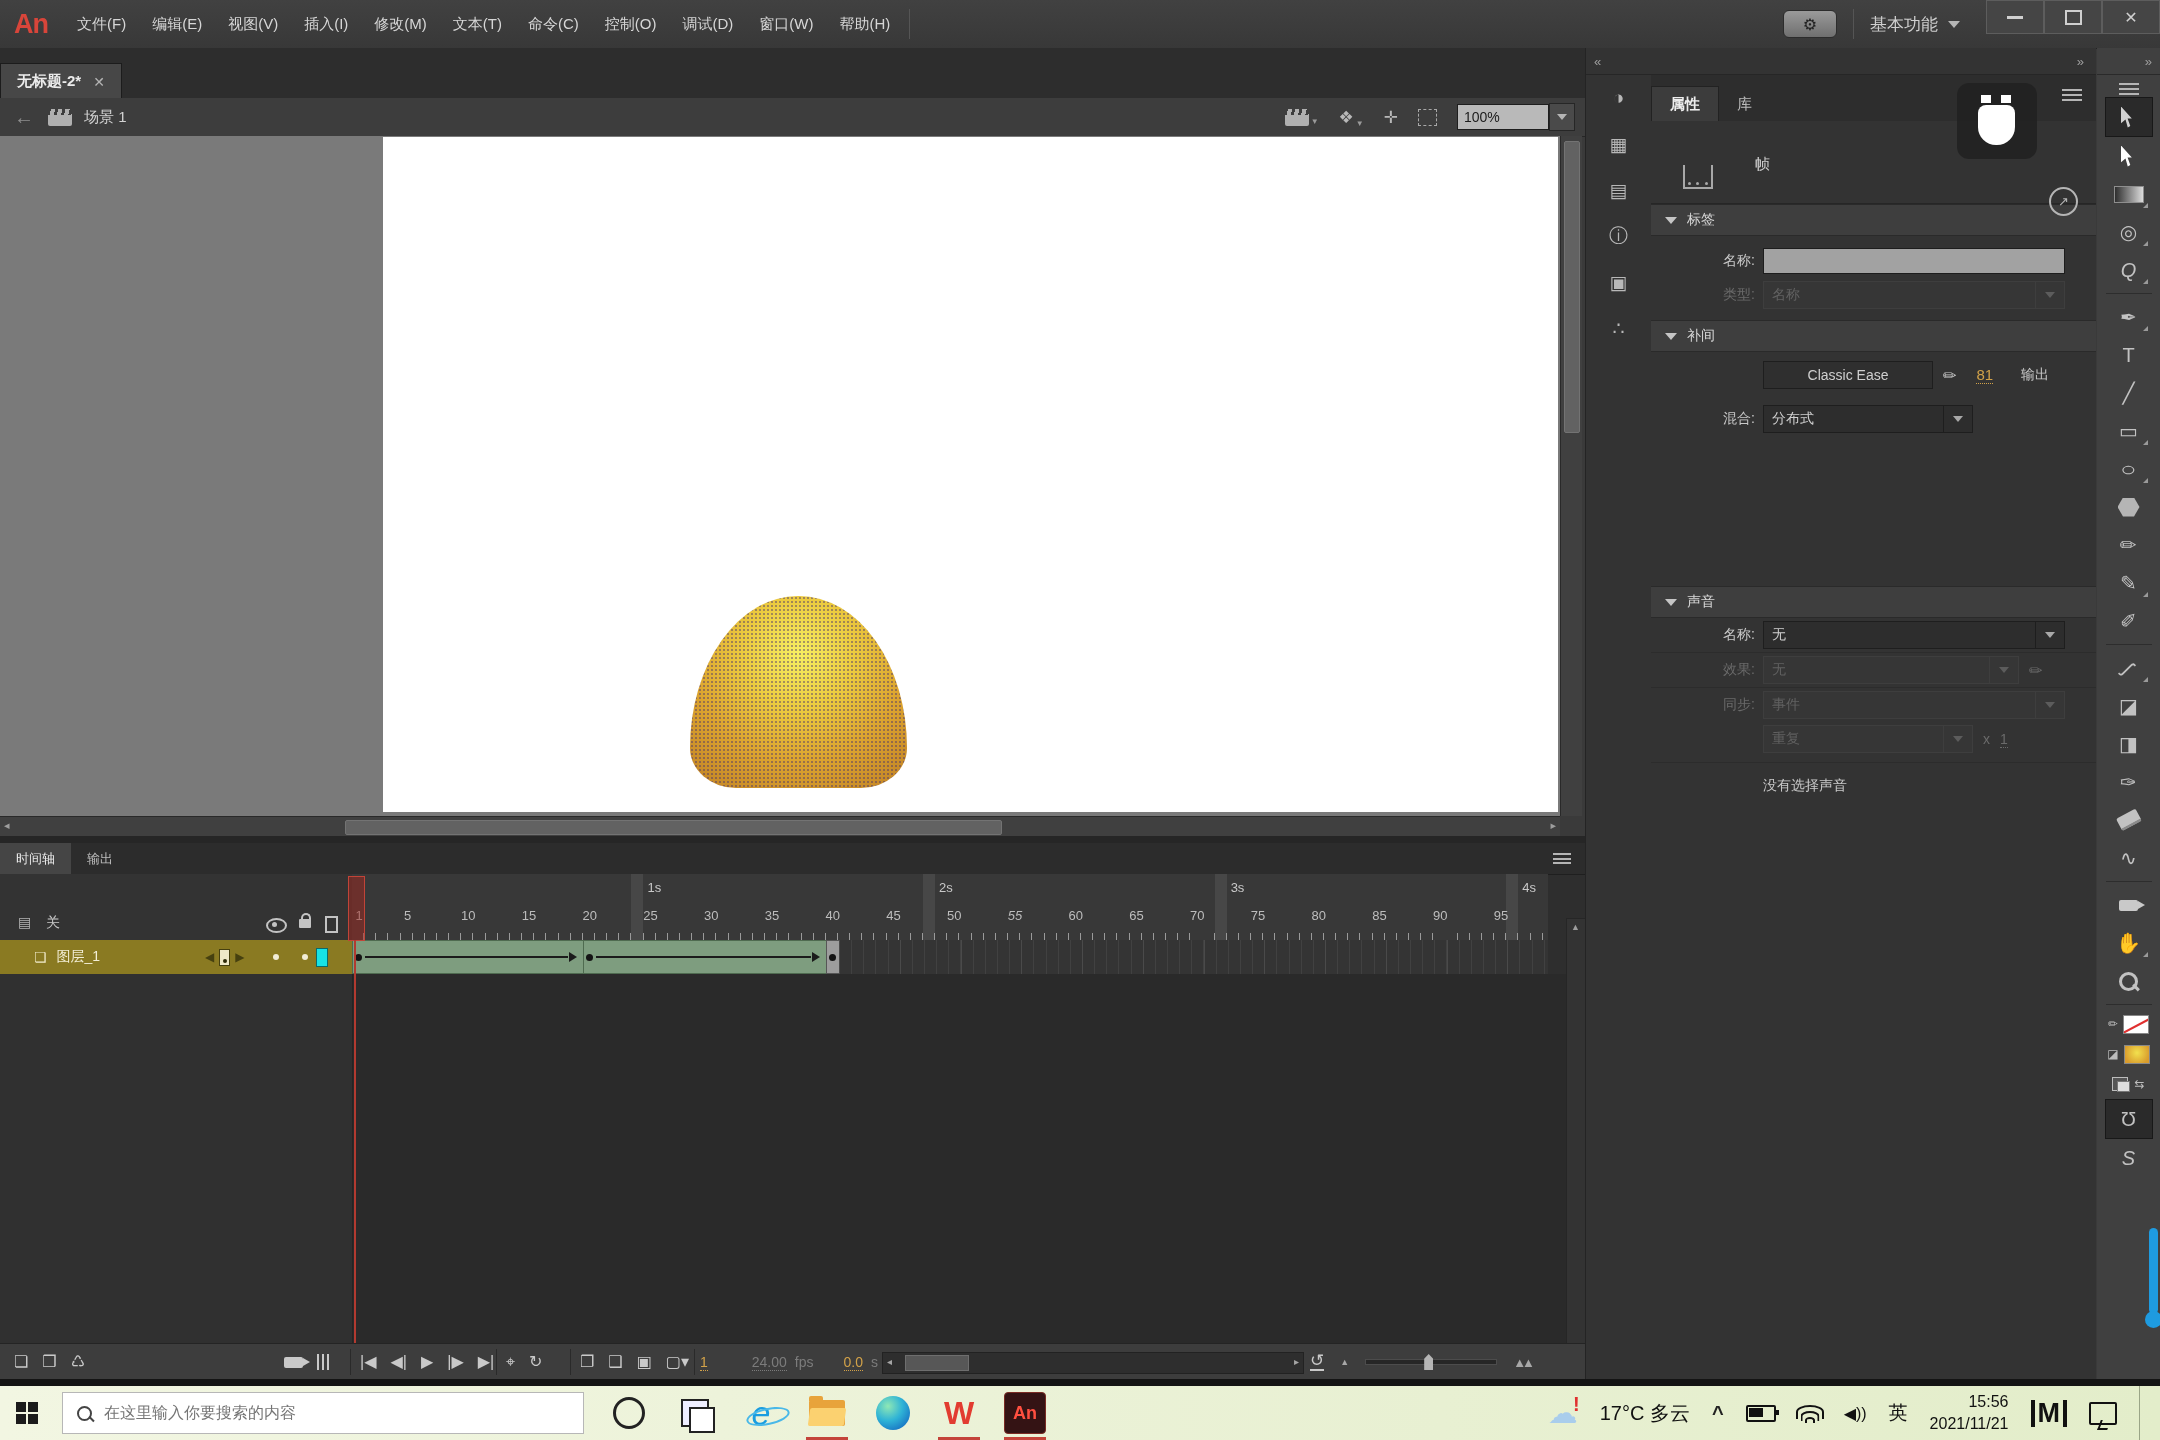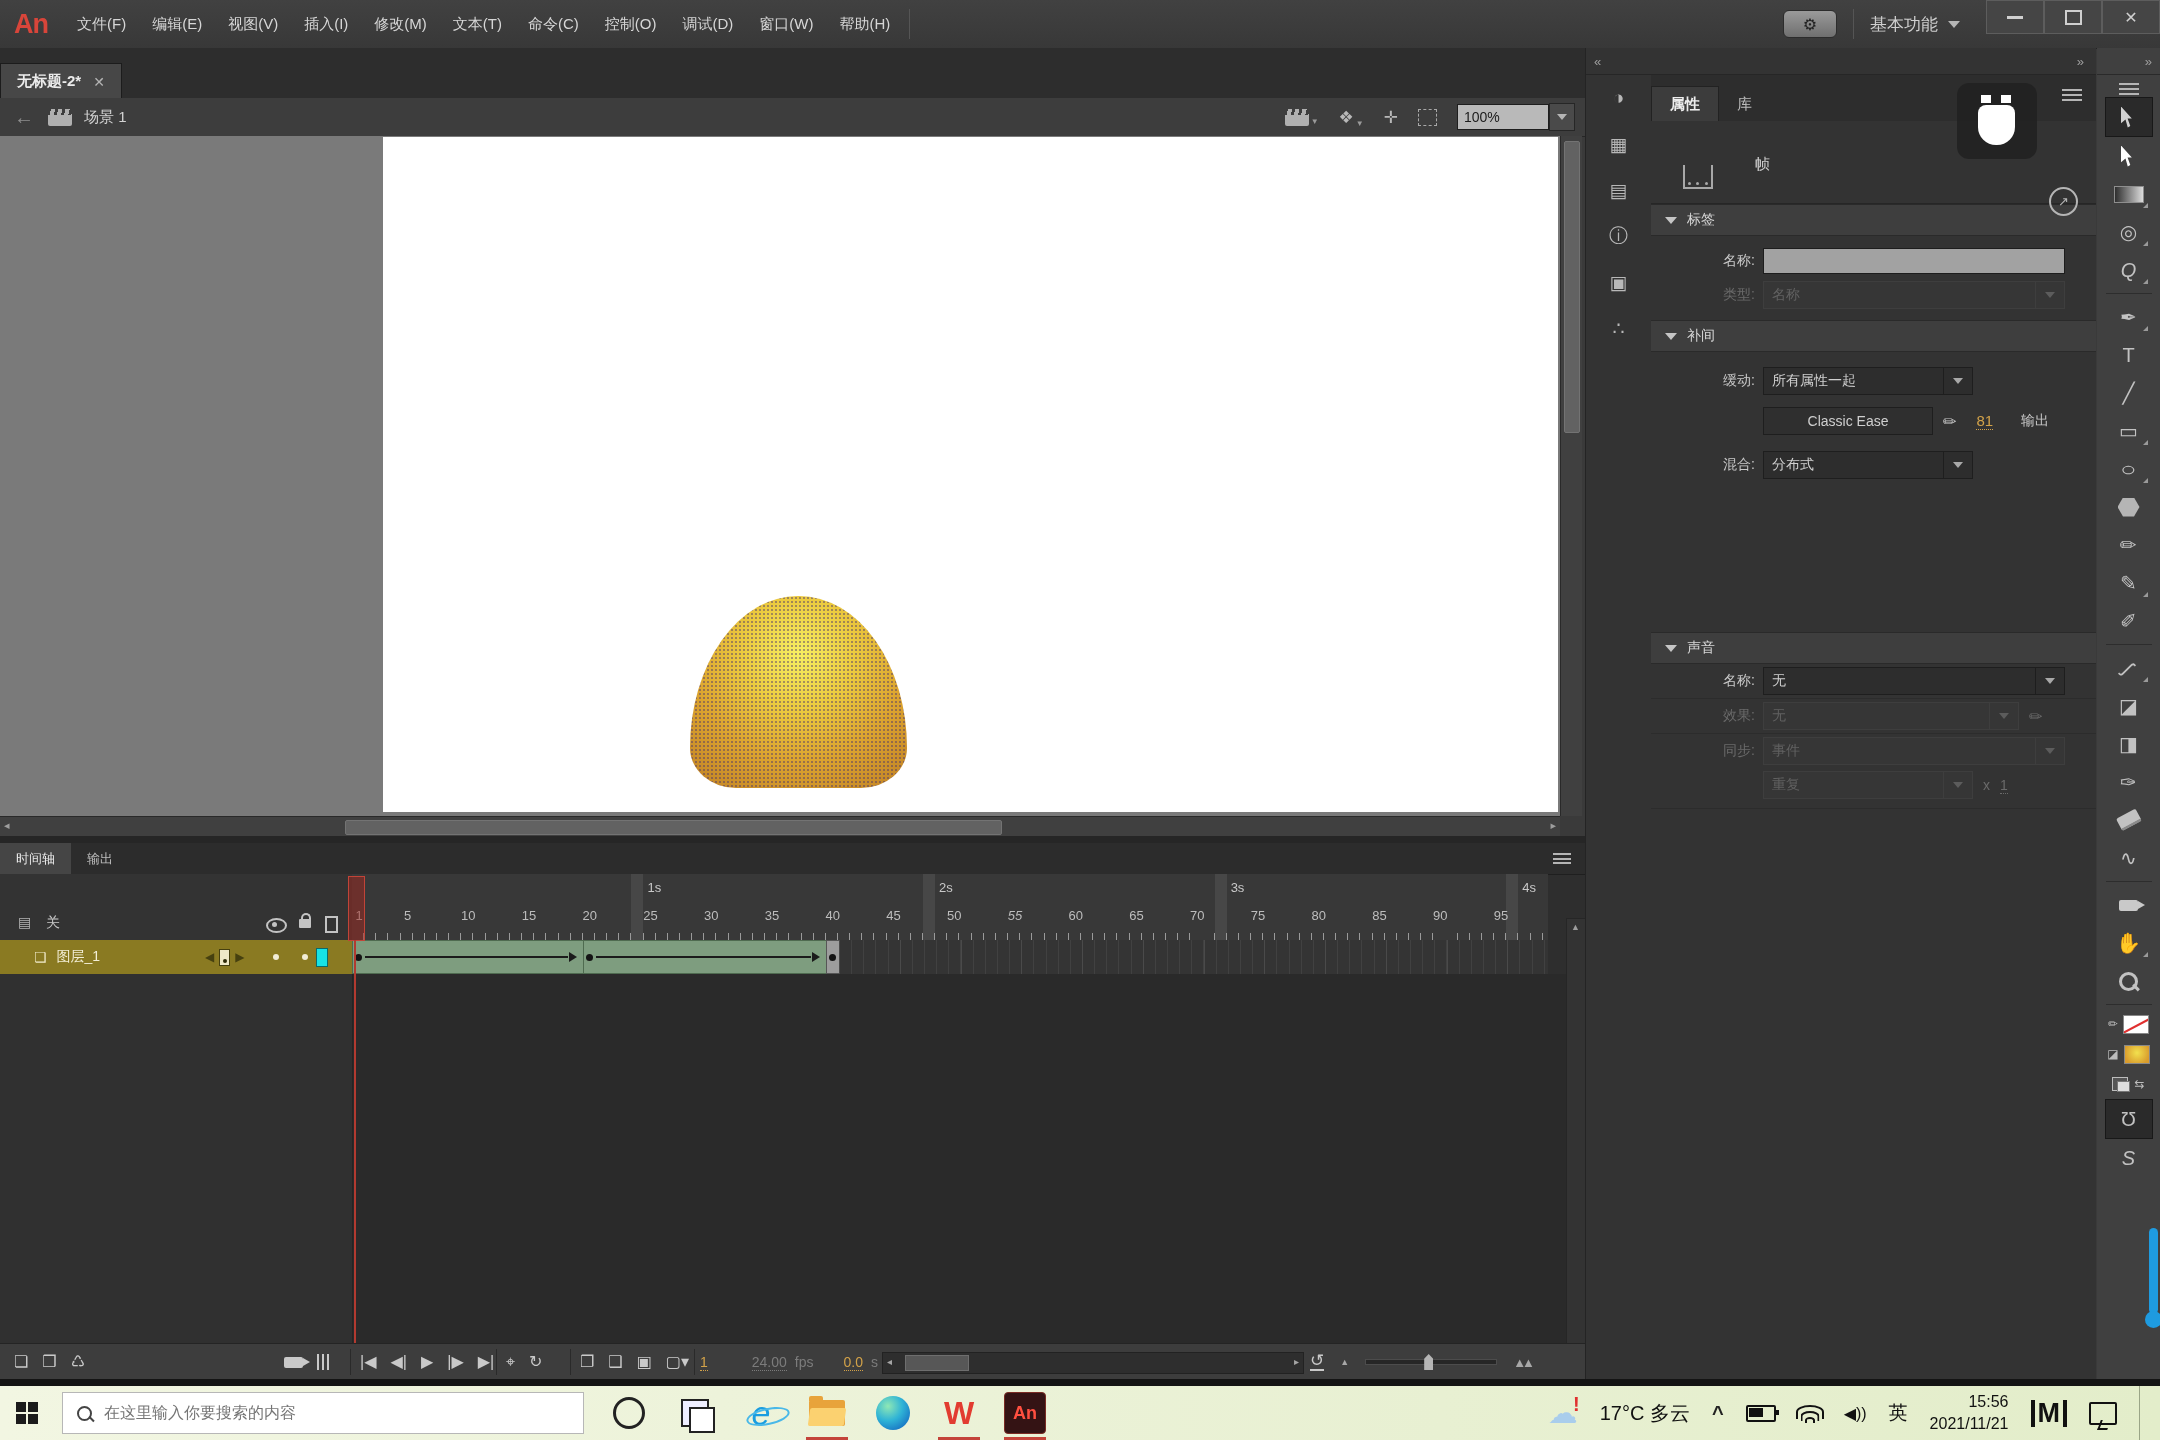--- a/index.html
+++ b/index.html
@@ -527,31 +527,20 @@
               <span class="ddarrow"></span>
             </span>
           </span>
         </span>
     </div>
 
     <div class="sect-hdr">
       <span class="tri-down"></span>
       <span>补间</span>
     </div>
-    <div class="prow" style="margin-top:12px">
-      <span class="plabel">缓动:</span>
-      <span class="pctl">
-          <span class="dd w200">
-            <span>所有属性一起</span>
-            <span class="cap">
-              <span class="ddarrow"></span>
-            </span>
-          </span>
-        </span>
-    </div>
     <div class="prow" style="margin-top:6px">
       <span class="plabel"></span>
       <span class="pctl">
         <span class="btn" style="width:168px">Classic Ease</span>
         <span class="pencil">✏</span>
         <span class="orange" style="margin-left:10px;font-size:15px">81</span>
         <span style="margin-left:18px;font-size:14px;color:#c9c9c9">输出</span>
       </span>
     </div>
     <div class="prow" style="margin:10px 0 10px">
@@ -612,20 +601,21 @@
           <span class="dd dis w200">
             <span>重复</span>
             <span class="cap">
               <span class="ddarrow"></span>
             </span>
           </span>
       <span style="color:#6a6a6a;font-size:14px">x</span>
       <span style="color:#6a6a6a;font-size:14px;border-bottom:1px dotted #6a6a6a">1</span>
         </span>
     </div>
+    <div id="no-sound">没有选择声音</div>
   </div>
 
   <div id="toolbar">
     <div class="hdr">
         <span>»</span>
       </div>
     <div id="tools-menu"></div>
     <div id="tools-list">
         <div class="tool tsel">
           <span class="cursor"></span>

